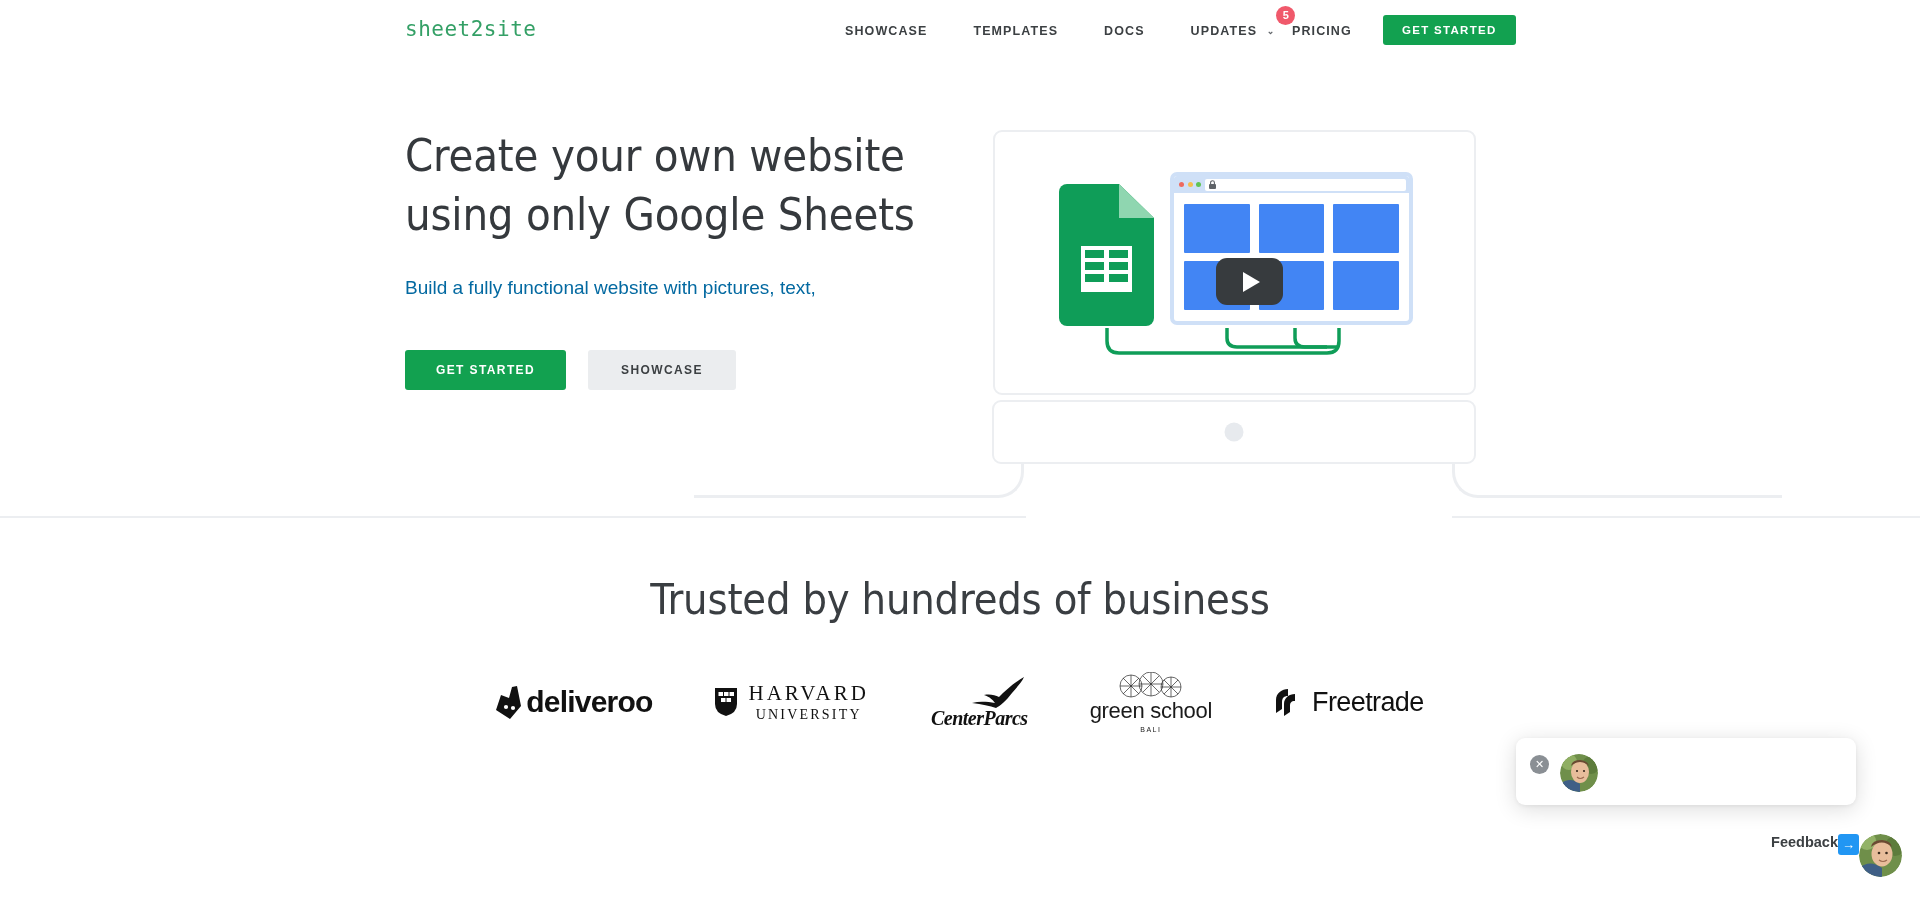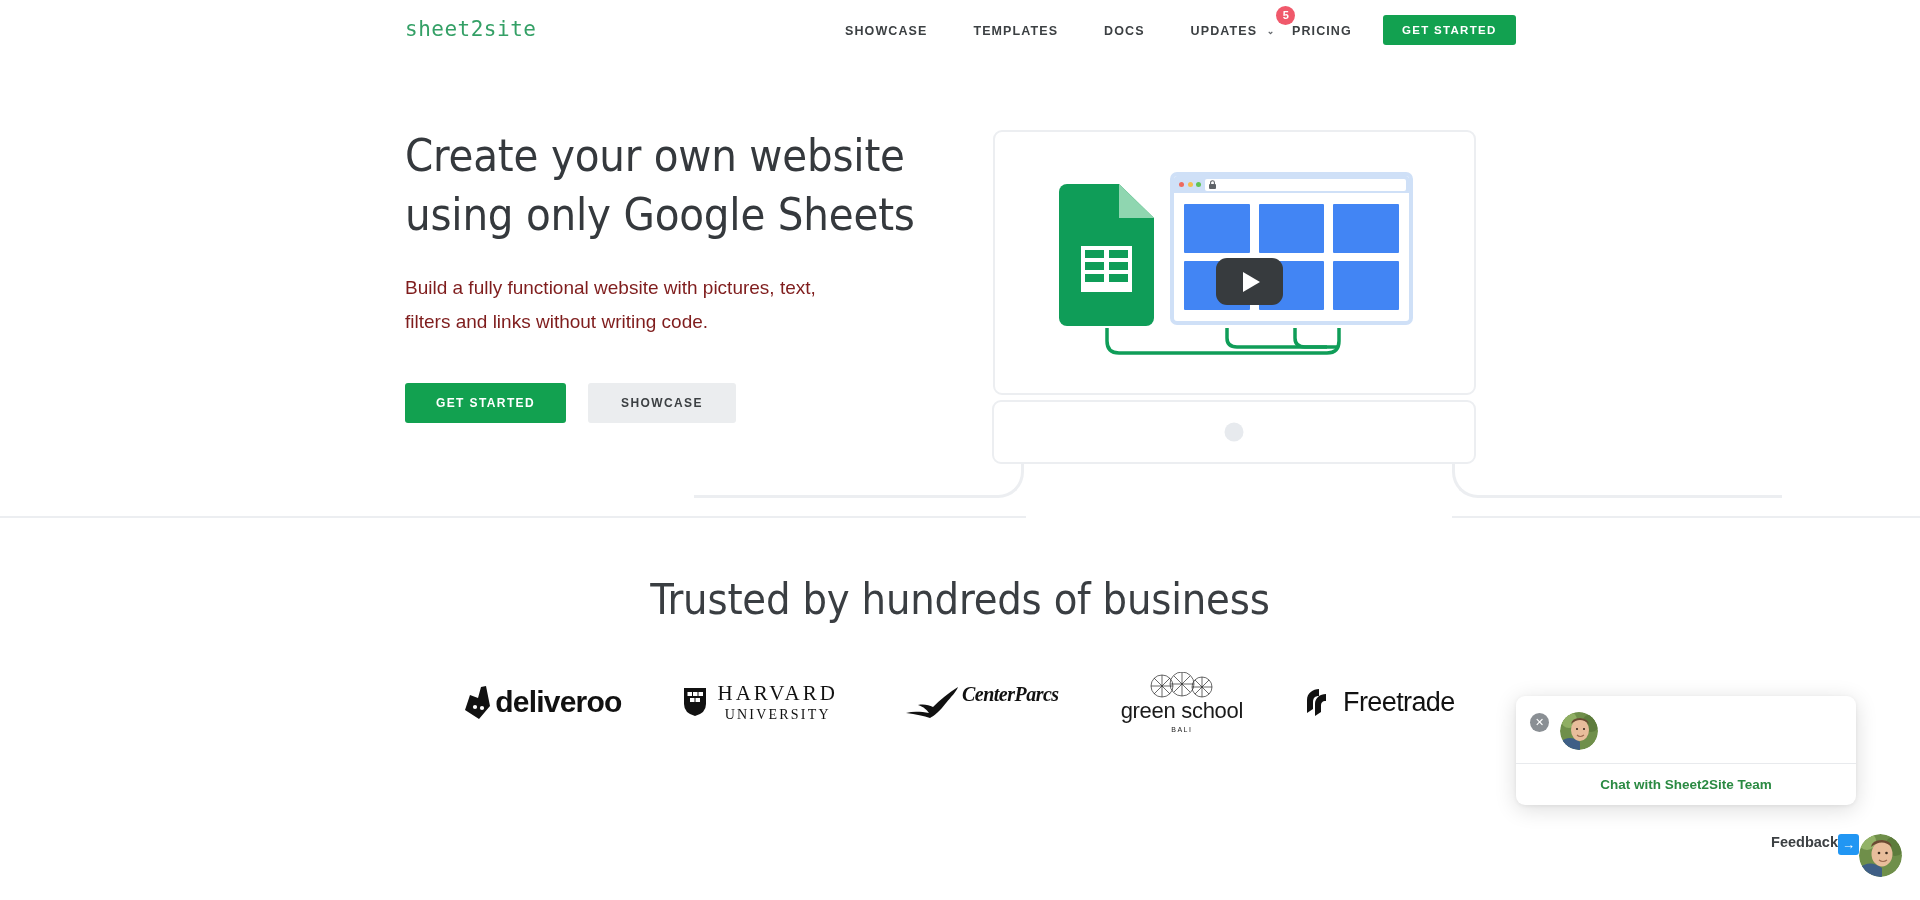--- a/index.html
+++ b/index.html
@@ -147,21 +147,21 @@
     font-weight: 400;
     color: #35393d;
     letter-spacing: -0.2px;
   }
 
   .hero-sub {
     margin-top: 26px;
     font-size: 19px;
     line-height: 1.78;
     font-weight: 400;
-    color: #7f1d1d;
+    color: #0369a1;
     max-width: 510px;
   }
 
   .hero-buttons {
     margin-top: 45px;
     display: flex;
     align-items: center;
     gap: 22px;
   }
 
@@ -402,21 +402,21 @@
     display: flex; align-items: baseline; gap: 4px; color: #111;
   }
   .hustle-the {
     font-family: "DejaVu Sans Condensed", "Liberation Sans Narrow", "Liberation Sans", sans-serif;
     font-size: 19px; font-weight: 700;
   }
   .hustle-main {
     font-family: "DejaVu Sans Condensed", "Liberation Sans Narrow", "Liberation Sans", sans-serif;
     font-size: 33px; font-weight: 700; letter-spacing: -0.5px;
   }
-  .logo-centerparcs { display: flex; flex-direction: row; align-items: flex-start; }
+  .logo-centerparcs { display: flex; flex-direction: column; align-items: flex-end; }
   .cp-word {
     font-family: "Liberation Serif", serif;
     font-style: italic; font-weight: 700; font-size: 20px; color: #111;
     letter-spacing: -0.5px; margin-top: -2px;
   }
   .logo-greenschool { display: flex; flex-direction: column; align-items: center; }
   .gs-word { font-size: 22px; color: #1a1a1a; font-weight: 400; letter-spacing: -0.3px; }
   .gs-sub { font-size: 7px; letter-spacing: 1.5px; color: #1a1a1a; margin-top: 2px; }
   .logo-freetrade { display: flex; align-items: center; gap: 11px; }
   .ft-word { font-size: 27px; color: #111; font-weight: 400; letter-spacing: -0.6px; }
@@ -545,21 +545,20 @@
   <div class="hero">
 
     <div class="hero-copy">
       <h1 class="hero-title">
         <div>Create your own website</div>
         <div>using only Google Sheets</div>
       </h1>
 
       <div class="hero-sub">
         <div>Build a fully functional website with pictures, text,</div>
-        <div>filters and links without writing code.</div>
       </div>
 
       <div class="hero-buttons">
         <button class="btn-primary">GET STARTED</button>
         <button class="btn-secondary">SHOWCASE</button>
       </div>
     </div>
 
     <div class="monitor">
 
@@ -711,21 +710,20 @@
             <path d="M0 30 Q10 22 20 30 L20 38 L0 38 Z" fill="#3f5f86"></path>
             <ellipse cx="20" cy="18" rx="9" ry="11" fill="#e8bd9b"></ellipse>
             <path d="M11 12 Q20 4 29 12 Q28 7 20 6 Q12 6 11 12 Z" fill="#6b4a33"></path>
             <circle cx="17" cy="17" r="1.1" fill="#3a2a1e"></circle>
             <circle cx="24" cy="17" r="1.1" fill="#3a2a1e"></circle>
             <path d="M17 23 Q20 26 24 23" stroke="#9c6a50" stroke-width="1.1" fill="none"></path>
           </g>
         </svg>
       </div>
     </div>
-    <div class="chat-footer">Chat with Sheet2Site Team</div>
   </div>
 
   <div class="feedback">
     <span class="feedback-label">Feedback</span>
     <span class="feedback-arrow">→</span>
     <span class="feedback-avatar">
       <svg width="43" height="43" viewBox="0 0 43 43">
         <defs>
             <clipPath id="cf">
               <circle cx="21.5" cy="21.5" r="21.5"></circle>

